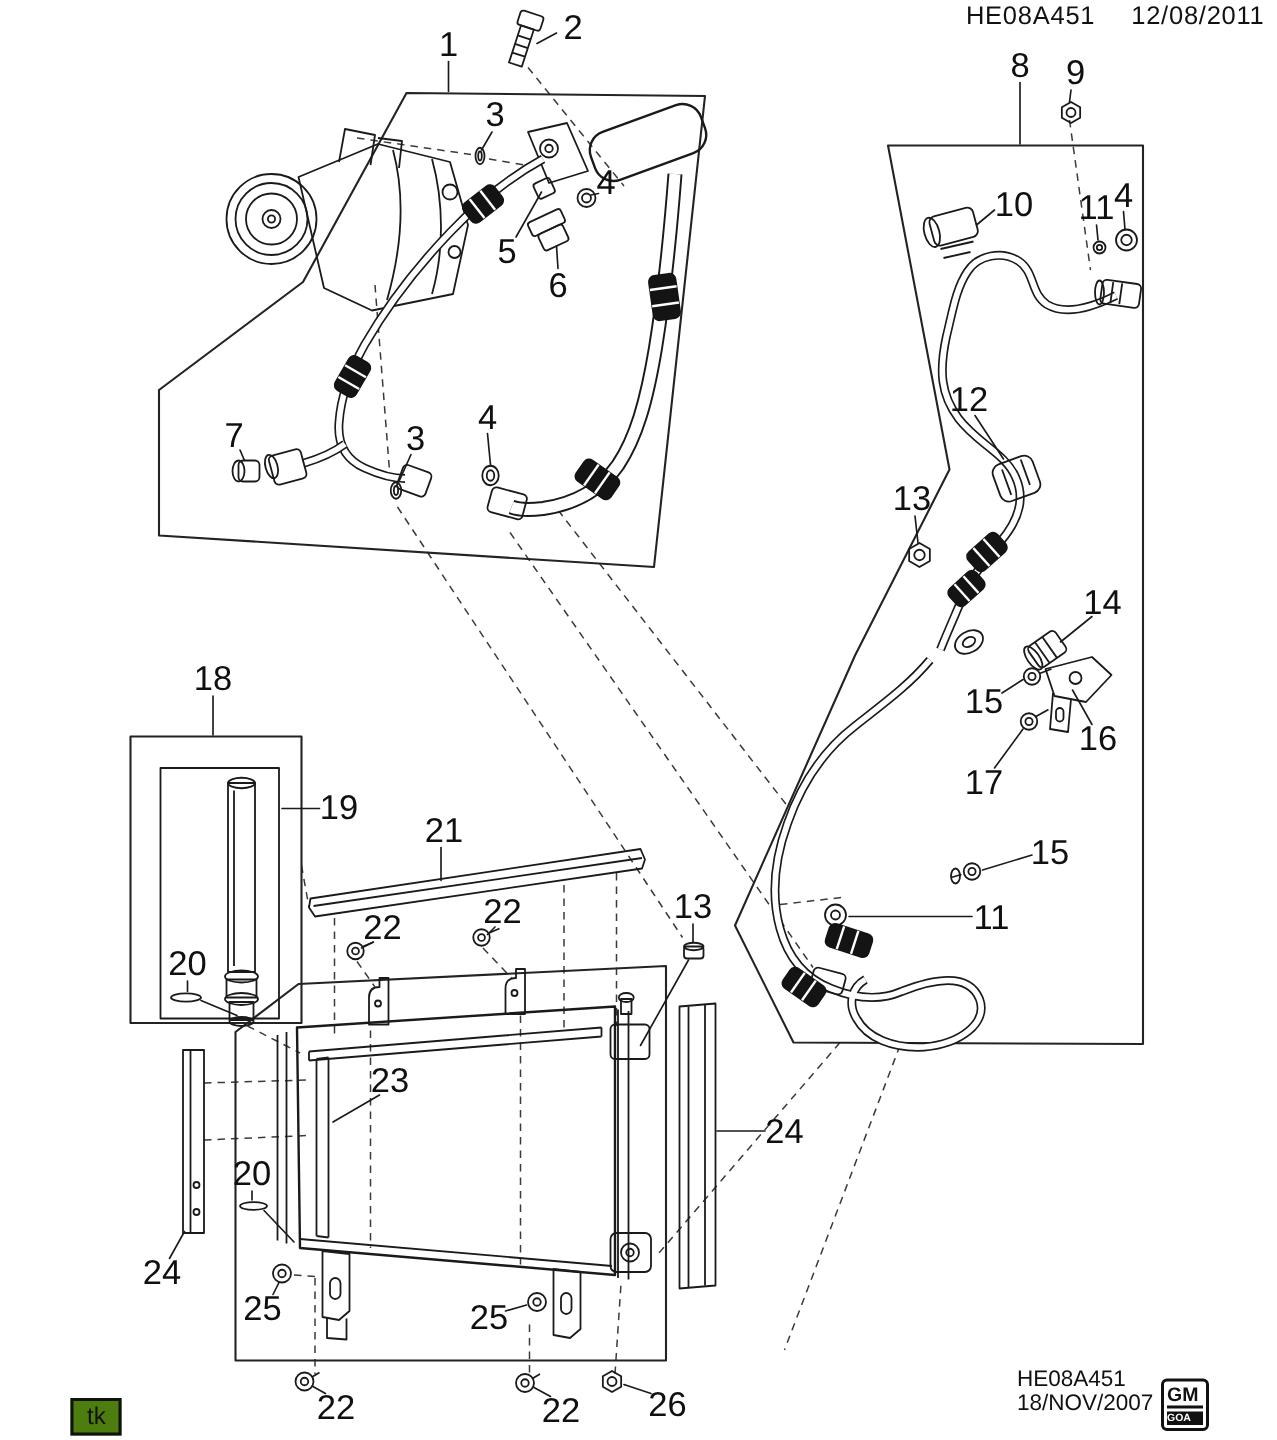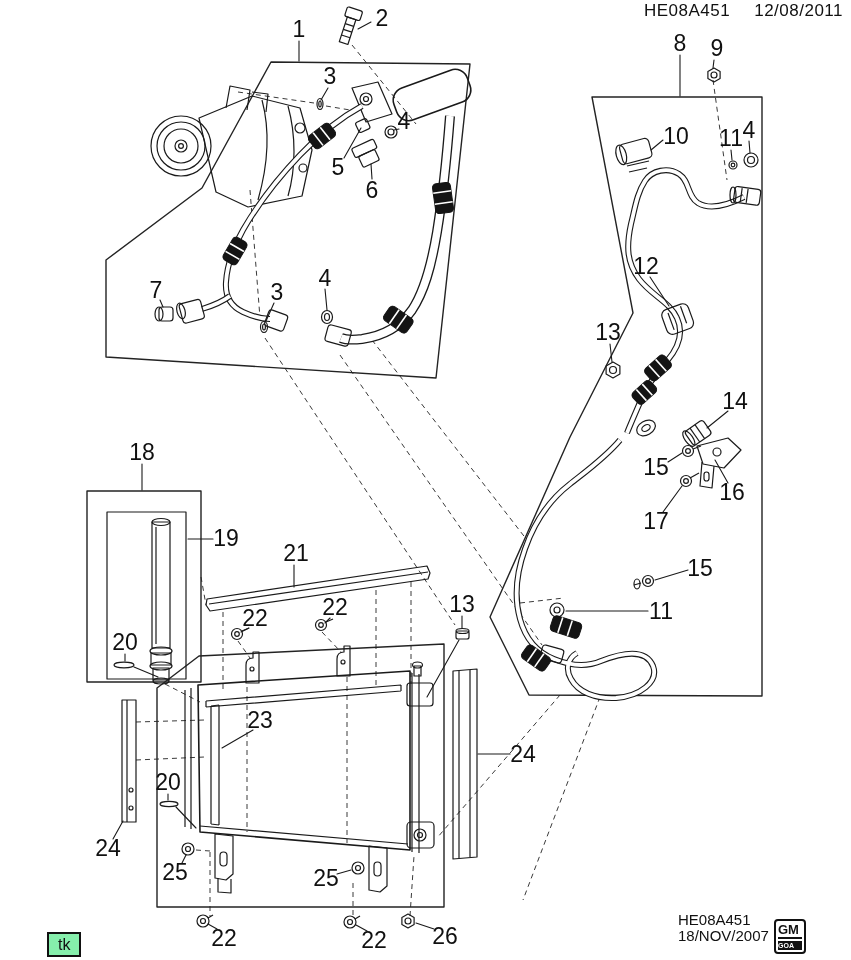--- a/index.html
+++ b/index.html
@@ -19,21 +19,21 @@
   .ribgap{stroke:#fff;stroke-width:1.6;}
   .callout{font:23px "Liberation Sans",sans-serif;fill:#101010;text-anchor:middle;dominant-baseline:central;}
   .header{position:absolute;top:1px;right:8px;font-size:17px;letter-spacing:.5px;white-space:nowrap;}
   .header .date{margin-left:24px;}
   .footer{position:absolute;left:678px;top:912px;font-size:15px;line-height:16px;}
   .gm-logo{position:absolute;left:774px;top:919px;width:24px;border:2px solid #111;border-radius:4px;
            padding:2px 2px 2px;background:#fff;}
   .gm-text{font-weight:bold;font-size:13px;line-height:13px;border-bottom:2px solid #111;padding-bottom:1px;}
   .gm-sub{background:#111;color:#fff;font-size:7px;line-height:9px;margin-top:2px;font-weight:bold;}
   .tk-box{position:absolute;left:47px;top:932px;border:2.5px solid #111;padding:0 9px;height:21px;
-          font-size:16px;line-height:21px;background:#86efac;}
+          font-size:16px;line-height:21px;background:#4d7c0f;}
 </style>
 </head>
 <body>
 
 <div class="page">
 
 <svg width="851" height="960" viewBox="0 0 851 960">
   <defs>
     <path id="hoseA" d="M450,116 C447,155 443,195 437,232 C431,268 424,292 412,310 C400,327 383,336 362,339 C353,340 346,340 341,338"></path>
     <path id="pipeA" d="M362,106 C340,118 320,134 300,155 C278,178 258,204 243,230 C233,248 227,266 226,282 C225,296 230,306 243,312 C254,317 263,319 270,319"></path>

